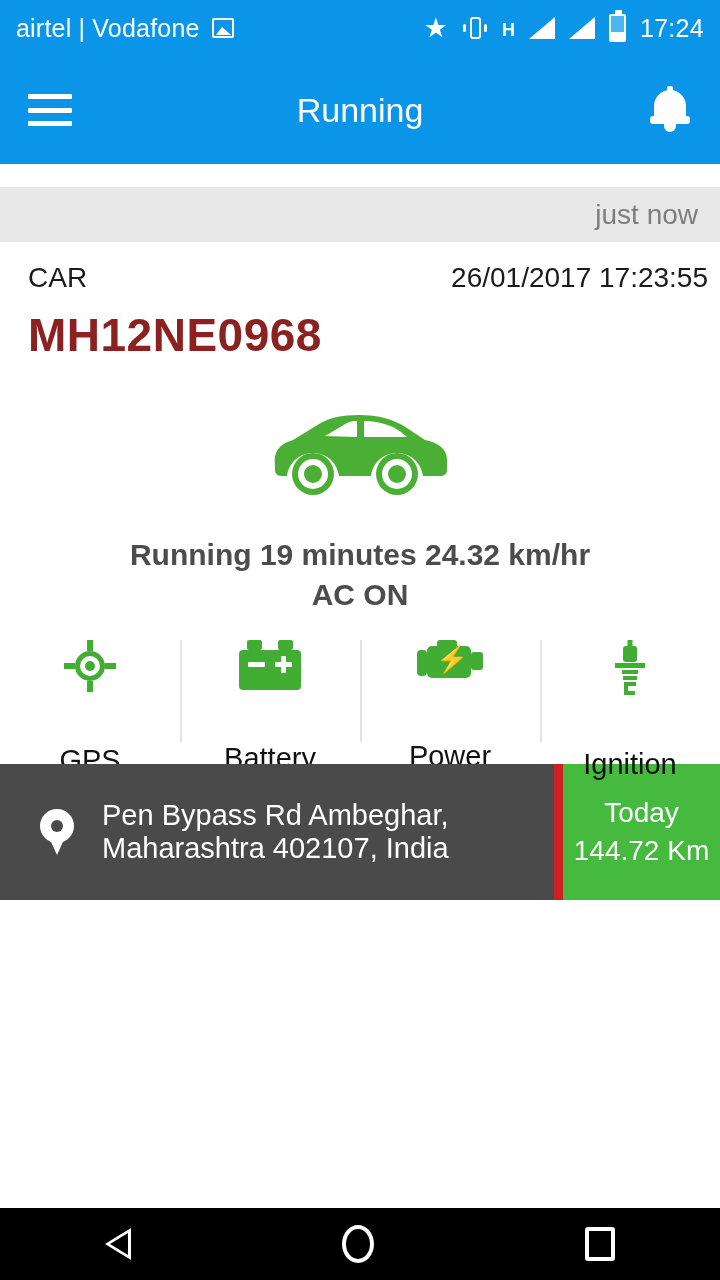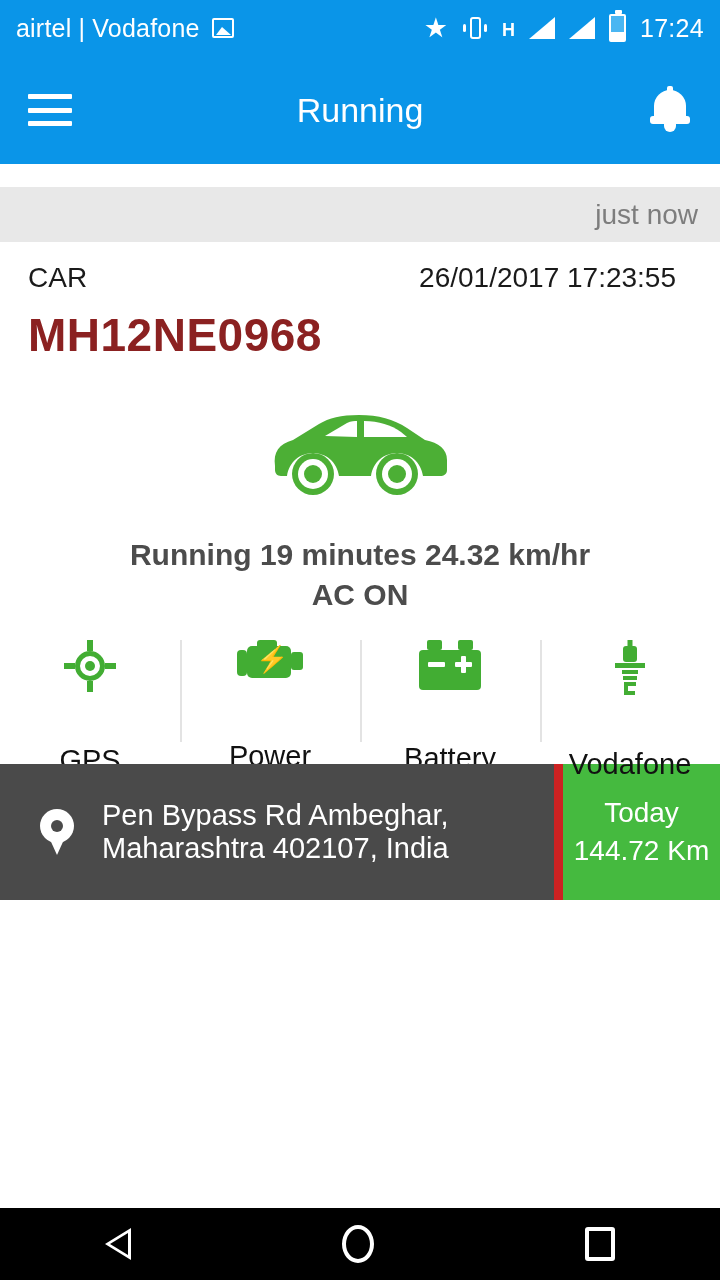--- a/index.html
+++ b/index.html
@@ -79,21 +79,21 @@
   }
 
   
   .banner {
     height:55px; background:#e8e8e8; display:flex; align-items:center;
     justify-content:flex-end; padding-right:22px;margin-top:23px;
   }
   .banner span { font-size:28px; color:#7d7d7d; }
 
   
-  .veh-head { padding:20px 44px 0 28px; }
+  .veh-head { padding:20px 12px 0 28px; }
   .veh-row { display:flex; align-items:baseline; justify-content:space-between; }
   .veh-type { font-size:28px; color:#1a1a1a; }
   .veh-time { font-size:28px; color:#1a1a1a; }
   .veh-plate { font-size:46px; font-weight:bold; color:#8b2121; margin-top:14px; letter-spacing:.5px; }
 
   
   .car-wrap { display:flex; justify-content:center; margin-top:42px; }
 
   
   .status-lines { text-align:center; margin-top:38px; }
@@ -294,59 +294,59 @@
             <i class="r"></i>
           <span class="ring"></span>
             <span class="dot"></span>
         </span>
       </div>
       <div class="icon-label">GPS</div>
     </div>
 
     <div class="icon-cell">
       <div class="icon-glyph">
-        <span class="engine">
-          <span class="fan"></span>
-            <span class="top"></span>
-            <span class="blk"></span>
-            <span class="rt"></span>
-          <span class="bolt"></span>
-        </span>
-      </div>
-      <div class="icon-label">Power</div>
-    </div>
-
-    <div class="icon-cell">
-      <div class="icon-glyph">
         <span class="cbat">
           <span class="term tl"></span>
             <span class="term tr"></span>
           <span class="box"></span>
           <span class="minus"></span>
             <span class="plusH"></span>
             <span class="plusV"></span>
         </span>
       </div>
       <div class="icon-label">Battery</div>
+    </div>
+
+    <div class="icon-cell">
+      <div class="icon-glyph">
+        <span class="engine">
+          <span class="fan"></span>
+            <span class="top"></span>
+            <span class="blk"></span>
+            <span class="rt"></span>
+          <span class="bolt"></span>
+        </span>
+      </div>
+      <div class="icon-label">Power</div>
     </div>
 
     <div class="icon-cell">
       <div class="icon-glyph">
         <span class="plug">
           <i class="tip"></i>
             <i class="cap"></i>
             <i class="flange"></i>
           <i class="th1"></i>
             <i class="th2"></i>
             <i class="th3"></i>
           <i class="elec"></i>
             <i class="elec2"></i>
         </span>
       </div>
-      <div class="icon-label">Vodafone</div>
+      <div class="icon-label">Ignition</div>
     </div>
 
   </div>
 
   <div class="locbar">
     <div class="loc-left">
       <span class="pin">
         <span class="tail"></span>
           <span class="head"></span>
           <span class="hole"></span>

